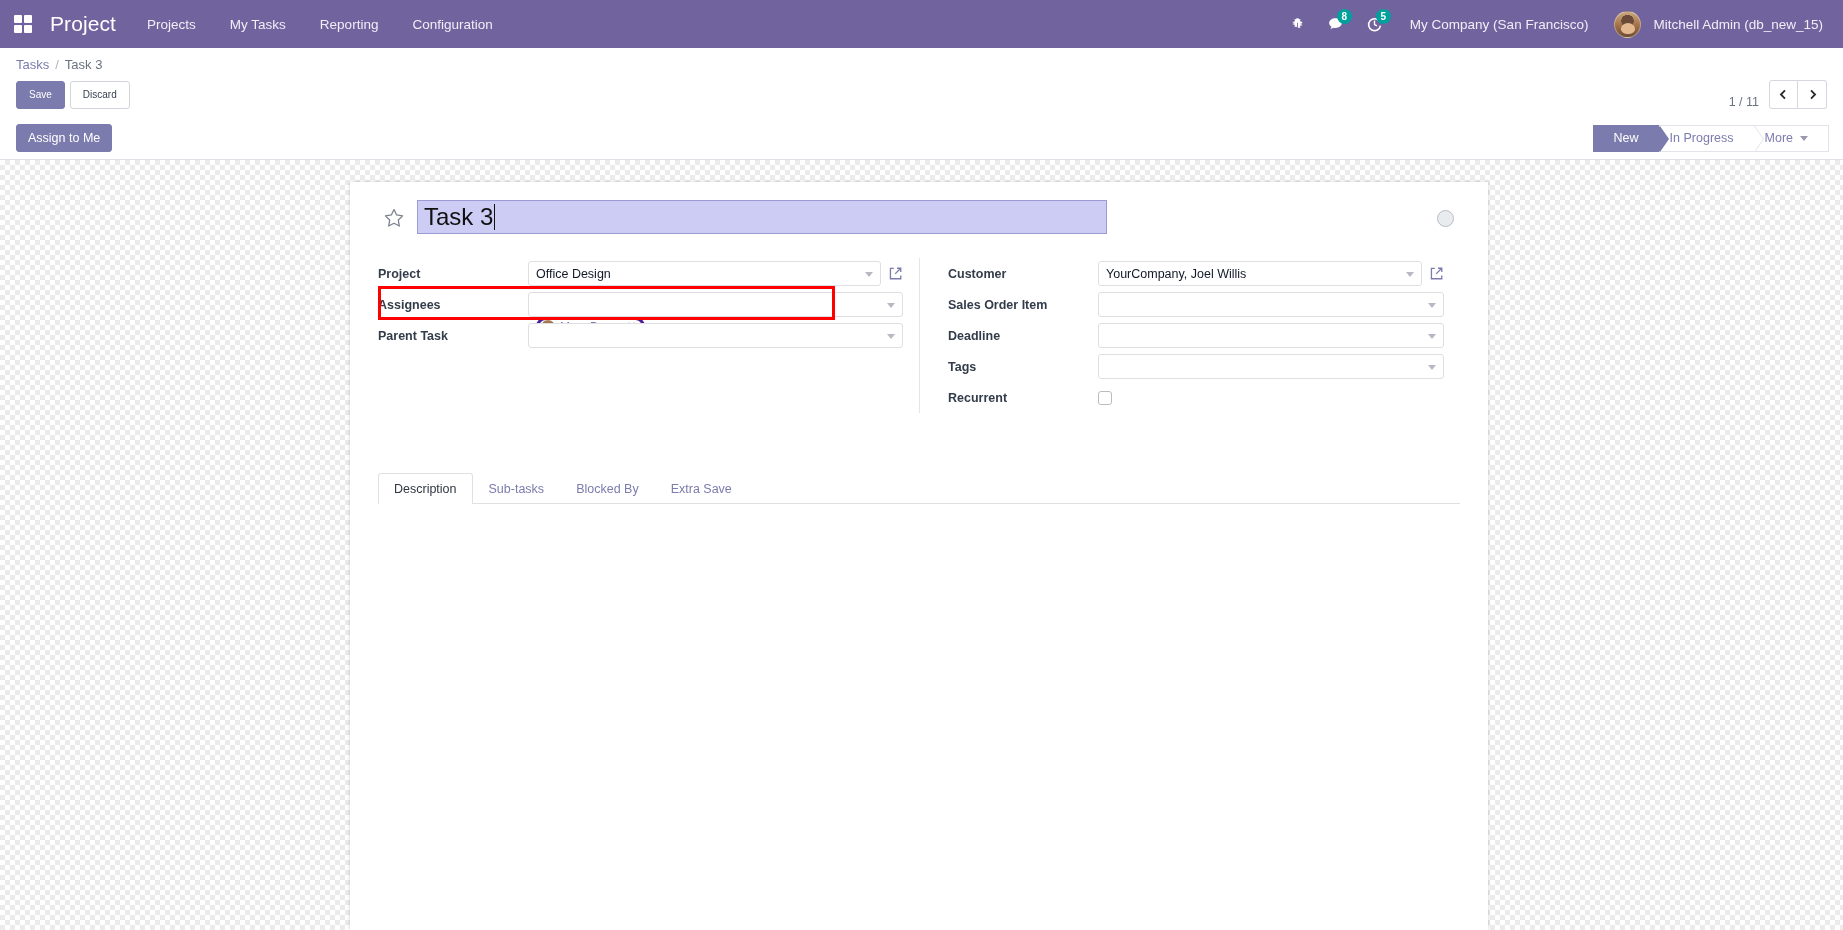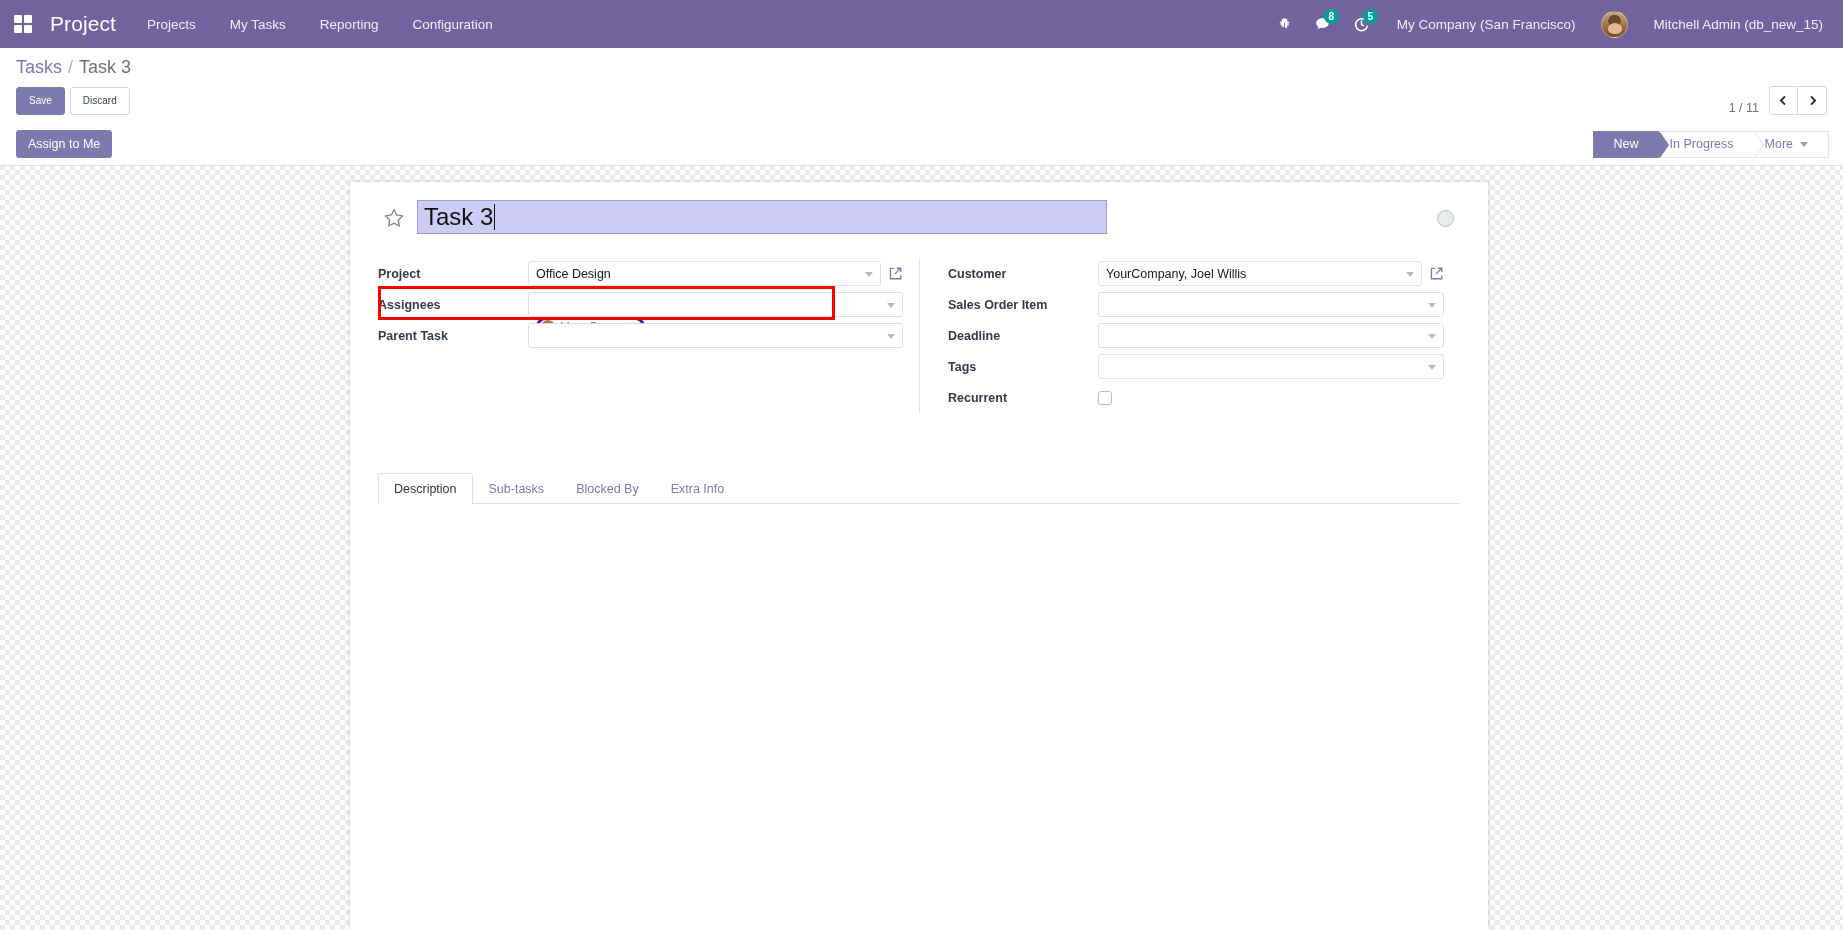--- a/index.html
+++ b/index.html
@@ -62,21 +62,21 @@
     background: #00a09d; color: #fff;
     border-radius: 9px; font-size: 10px; line-height: 15px;
     text-align: center; font-weight: bold;
   }
   .nav-company {
     padding: 0 16px; height: 100%; display: flex; align-items: center;
     font-size: 13.5px; color: #f0eef6; cursor: pointer;
   }
   .nav-user {
     padding: 0 6px 0 10px; height: 100%; display: flex; align-items: center;
-    font-size: 13.5px; color: #f0eef6; cursor: pointer; gap: 25px;
+    font-size: 13.5px; color: #f0eef6; cursor: pointer; gap: 12px;
   }
   .avatar-img {
     width: 27px; height: 27px; border-radius: 50%;
     background:
       radial-gradient(circle at 50% 36%, #6b4a3a 0 30%, transparent 31%),
       linear-gradient(180deg, #caa87e 0%, #a8774c 48%, #6d4b33 100%);
     border: 1px solid rgba(255,255,255,.35);
     overflow: hidden; position: relative; flex: 0 0 auto;
   }
   .avatar-img::after {
@@ -89,21 +89,21 @@
   .cp {
     position: absolute; top: 48px; left: 0;
     width: 1843px; background: #fff;
     border-bottom: 1px solid #dee2e6;
     padding: 0;
   }
   .cp-top {
     display: flex; align-items: center;
     padding: 9px 16px 0 16px;
   }
-  .breadcrumb { font-size: 18px; color: #6b7280; display: flex; align-items: baseline; }
+  .breadcrumb { font-size: 13px; color: #6b7280; display: flex; align-items: baseline; }
   .bc-link { color: #7c7bad; cursor: pointer; }
   .bc-sep { margin: 0 6px; color: #adb5bd; }
   .bc-current { color: #6b7280; }
 
   .cp-actions {
     display: flex; align-items: center;
     padding: 8px 16px 10px 16px;
     position: relative;
   }
   .btn {
@@ -491,19 +491,19 @@
       </div>
 
       <div class="hilite" style="left:0px; top:28px; width:457px; height:34px;"></div>
     </div>
 
     <div class="notebook">
       <div class="tabs">
         <div class="tab active">Description</div>
         <div class="tab">Sub-tasks</div>
         <div class="tab">Blocked By</div>
-        <div class="tab">Extra Info</div>
+        <div class="tab">Extra Save</div>
       </div>
       <div class="tab-body"></div>
     </div>
 
   </div>
 </div>
 
 </body></html>

